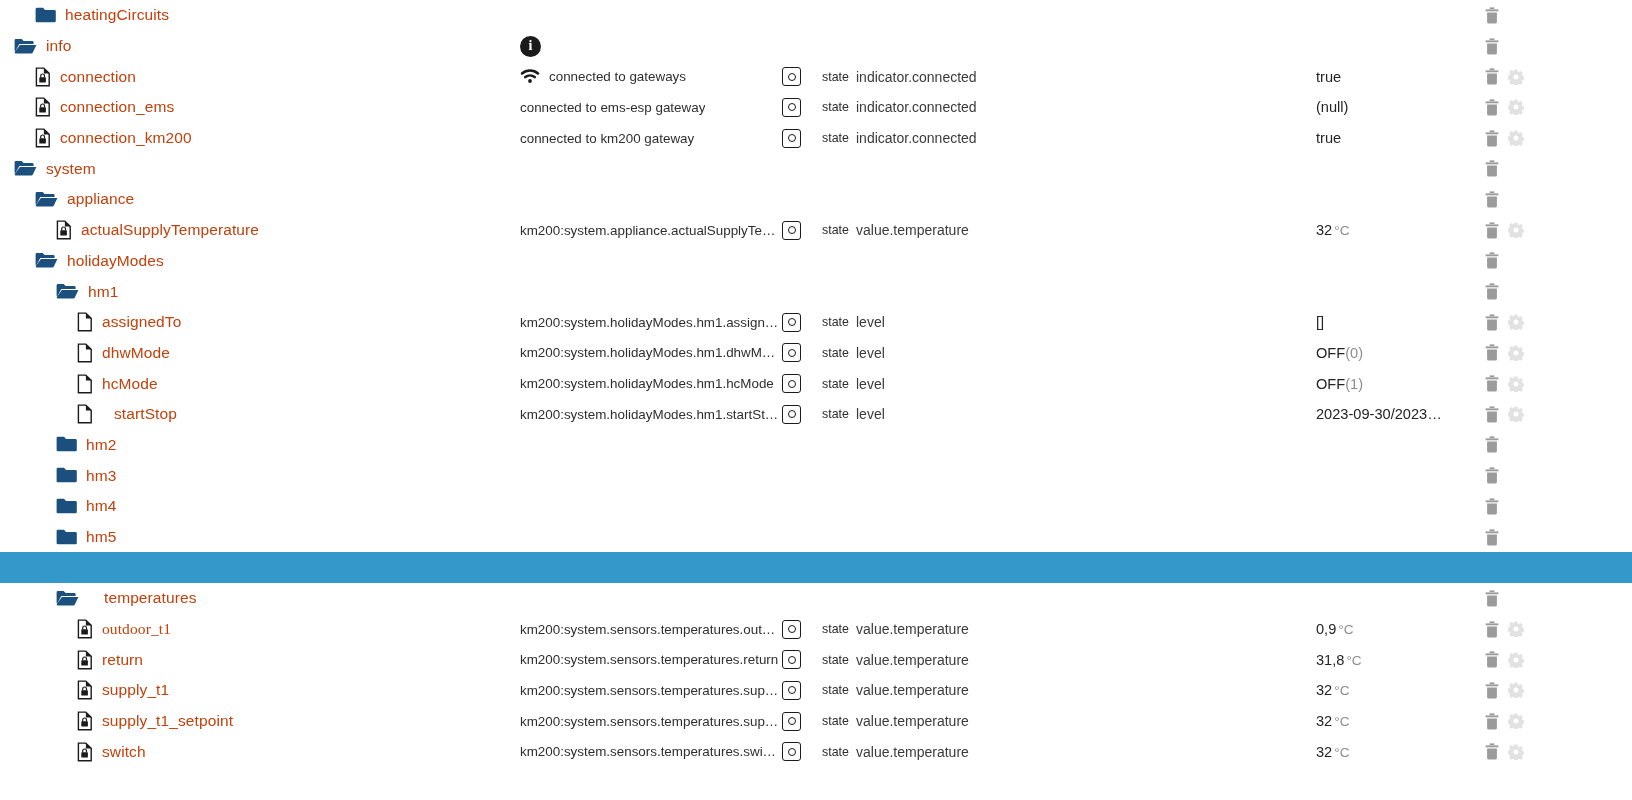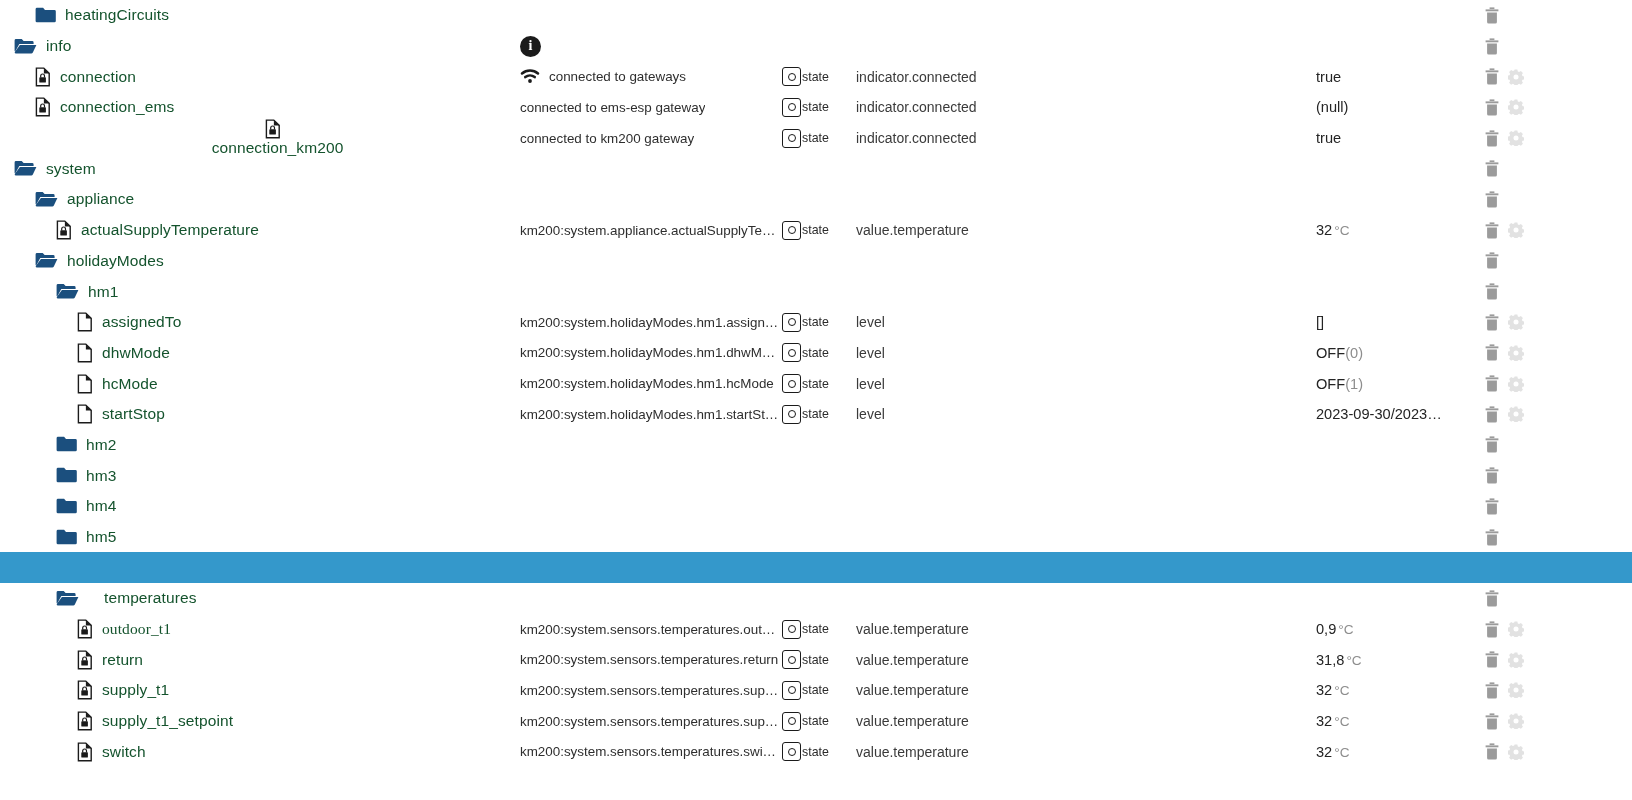--- a/index.html
+++ b/index.html
@@ -27,21 +27,21 @@
   .c-name {
     display: flex;
     align-items: center;
     width: 520px;
     flex: 0 0 520px;
     overflow: hidden;
     white-space: nowrap;
   }
   .name-label {
     font-size: 15.5px;
-    color: #14532d;
+    color: #c2410c;
     letter-spacing: .1px;
   }
   .row.selected .name-label { color: #ffffff; }
 
   .ficon { flex: 0 0 auto; display: block; margin-right: 9px; }
 
   
   .c-path {
     width: 262px;
     flex: 0 0 262px;
@@ -59,21 +59,21 @@
     text-overflow: ellipsis;
     white-space: nowrap;
   }
 
   
   .c-role {
     width: 74px;
     flex: 0 0 74px;
     display: flex;
     align-items: center;
-    gap: 1px;
+    gap: 21px;
   }
   .badge-box {
     width: 19px; height: 19px;
     border: 1.6px solid #1b1b1b;
     border-radius: 3px;
     display: flex; align-items: center; justify-content: center;
     flex: 0 0 auto;
   }
   .badge-box i {
     display: block;
@@ -278,21 +278,21 @@
         </span>
         <span class="act-slot">
           <svg width="16" height="16" viewBox="0 0 16 16">
             <path fill="#e2e2e2" d="M6.6.4h2.8l.4 2 1.3.6 1.8-1 2 2-1 1.8.6 1.3 2 .4v2.8l-2 .4-.6 1.3 1 1.8-2 2-1.8-1-1.3.6-.4 2H6.6l-.4-2-1.3-.6-1.8 1-2-2 1-1.8-.6-1.3-2-.4V6.6l2-.4.6-1.3-1-1.8 2-2 1.8 1 1.3-.6z"></path>
             <circle cx="8" cy="8" r="2.5" fill="#ffffff"></circle>
           </svg>
         </span>
       </div>
     </div>
     <div class="row">
-      <div class="c-name" style="padding-left: 35px; flex-direction: column;">
+      <div class="c-name" style="padding-left: 35px;">
         <svg class="ficon" width="16" height="20" viewBox="0 0 16 20">
           <path fill="#ffffff" stroke="#1b1b1b" stroke-width="1.4" d="M1.4 1.1h7.4l5.4 5.3v12.4H1.4z"></path>
           <path fill="#1b1b1b" d="M8.9 1.3l5.2 5.2H8.9z"></path>
           <rect x="4.3" y="10.3" width="6.6" height="5.3" rx="0.7" fill="#1b1b1b"></rect>
           <path d="M5.7 10.5v-1.6a1.9 1.9 0 0 1 3.8 0v1.6" fill="none" stroke="#1b1b1b" stroke-width="1.2"></path>
         </svg>
         <span class="name-label">connection_km200</span>
       </div>
       <div class="c-path">
         <span class="ptxt">connected to km200 gateway</span>
@@ -597,21 +597,21 @@
         </span>
         <span class="act-slot">
           <svg width="16" height="16" viewBox="0 0 16 16">
             <path fill="#e2e2e2" d="M6.6.4h2.8l.4 2 1.3.6 1.8-1 2 2-1 1.8.6 1.3 2 .4v2.8l-2 .4-.6 1.3 1 1.8-2 2-1.8-1-1.3.6-.4 2H6.6l-.4-2-1.3-.6-1.8 1-2-2 1-1.8-.6-1.3-2-.4V6.6l2-.4.6-1.3-1-1.8 2-2 1.8 1 1.3-.6z"></path>
             <circle cx="8" cy="8" r="2.5" fill="#ffffff"></circle>
           </svg>
         </span>
       </div>
     </div>
     <div class="row">
-      <div class="c-name" style="padding-left: 77px;">
+      <div class="c-name" style="padding-left: 77px; gap: 12px;">
         <svg class="ficon" width="16" height="20" viewBox="0 0 16 20">
           <path fill="#ffffff" stroke="#1b1b1b" stroke-width="1.4" d="M1.4 1.1h7.4l5.4 5.3v12.4H1.4z"></path>
           <path fill="#1b1b1b" d="M8.9 1.3l5.2 5.2H8.9z"></path>
         </svg>
         <span class="name-label">startStop</span>
       </div>
       <div class="c-path">
         <span class="ptxt">km200:system.holidayModes.hm1.startSt…</span>
       </div>
       <div class="c-role">

